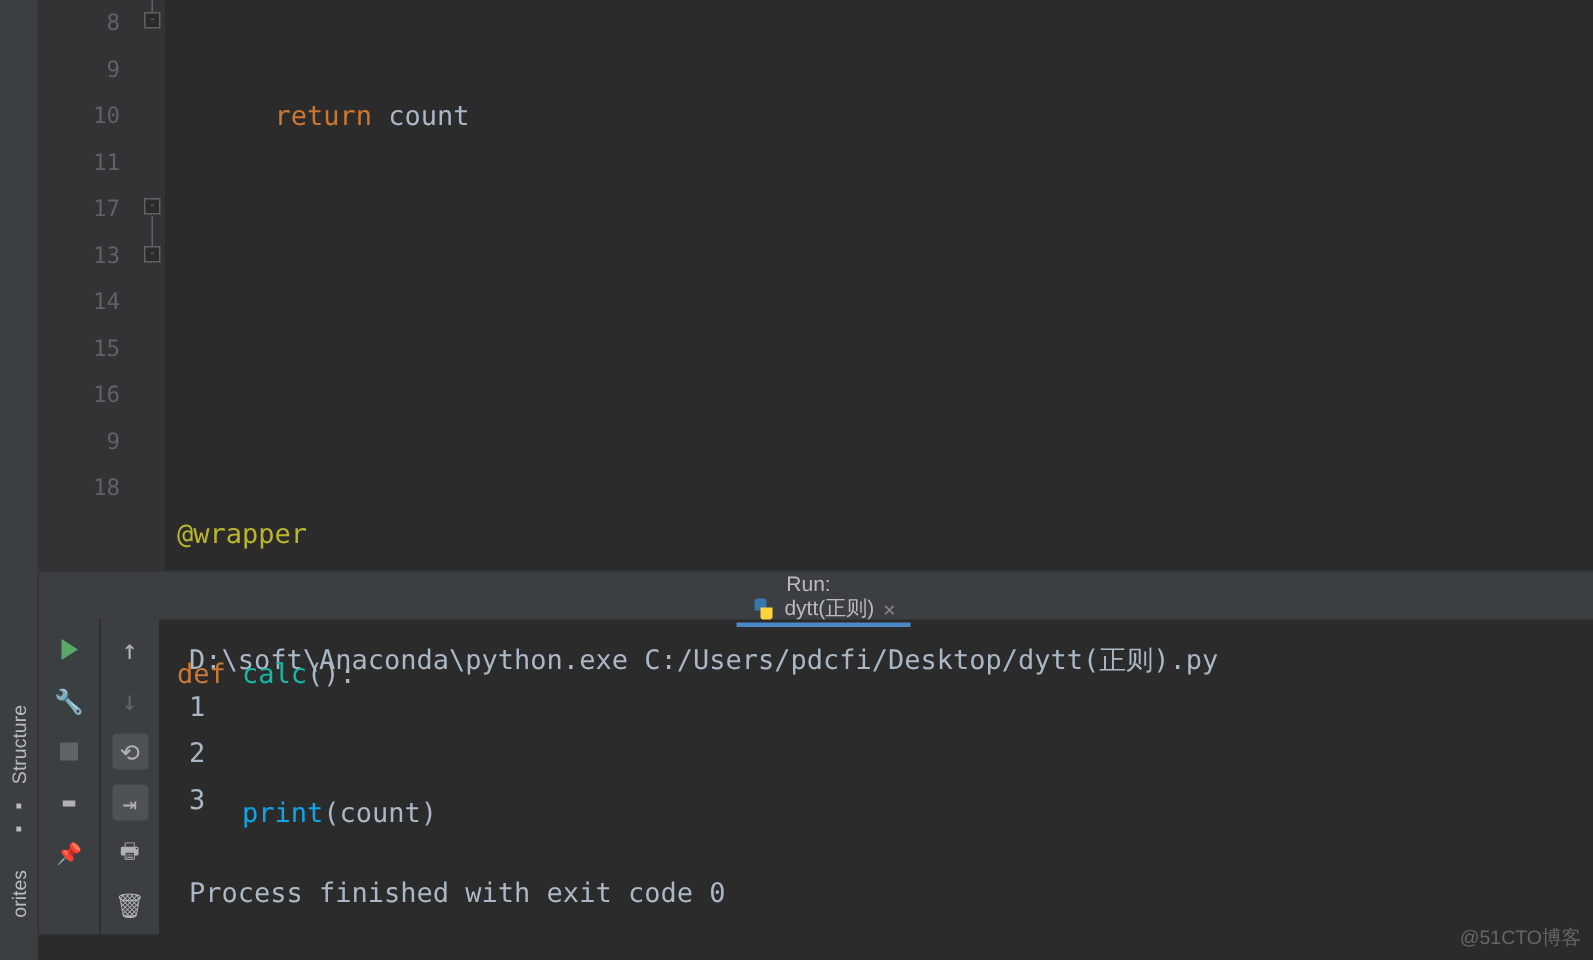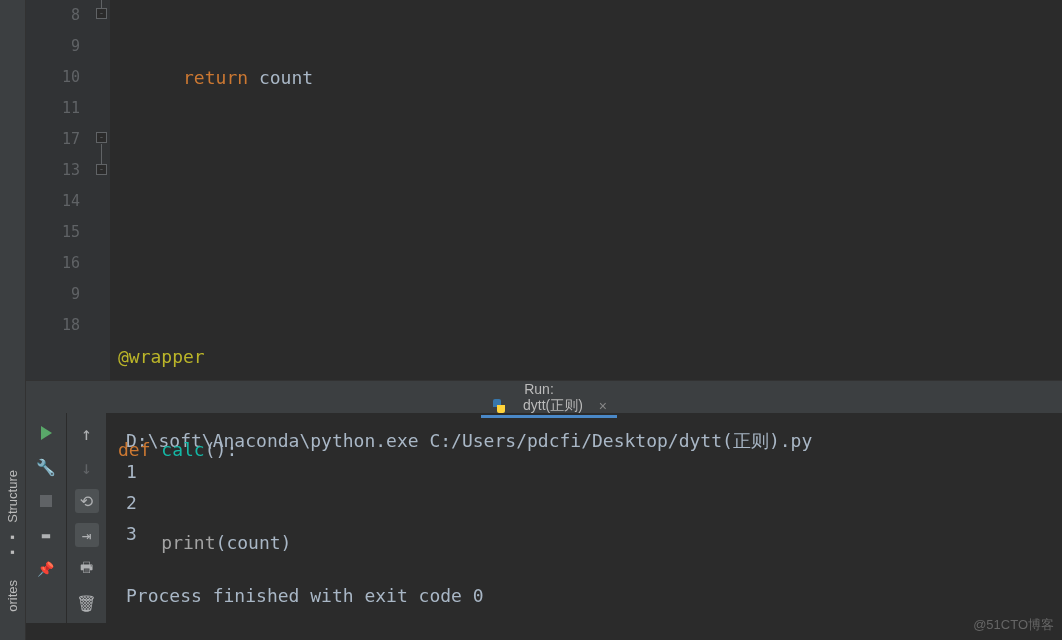--- a/index.html
+++ b/index.html
@@ -82,21 +82,21 @@
       line-height: 31px;
       padding-left: 8px;
       font-size: 18px;
       white-space: pre;
       position: relative;
     }
     .code-line { height: 31px; position: relative; }
     .kw { color: #cc7832; }
     .decorator { color: #bbb529; }
     .func { color: #14b8a6; }
-    .builtin { color: #a3a3a3; }
+    .builtin { color: #0ea5e9; }
     .paren { color: #a9b7c6; }
     .run-panel {
       margin-left: 26px;
       background: #2b2b2b;
       border-top: 1px solid #323232;
     }
     .run-header {
       background: #3c3f41;
       height: 32px;
       display: flex;
@@ -104,21 +104,21 @@
       padding-left: 10px;
       font-size: 14px;
       color: #bbbbbb;
       font-family: sans-serif;
       flex-direction: column;
     }
     .run-label { margin-right: 20px; }
     .run-tab {
       display: flex;
       align-items: center;
-      gap: 16px;
+      gap: 6px;
       padding: 0 10px;
       height: 32px;
       border-bottom: 3px solid #4a88c7;
       position: relative;
     }
     .run-tab .close { color: #888; font-size: 14px; }
     .python-icon {
       width: 16px; height: 16px;
       position: relative;
     }

